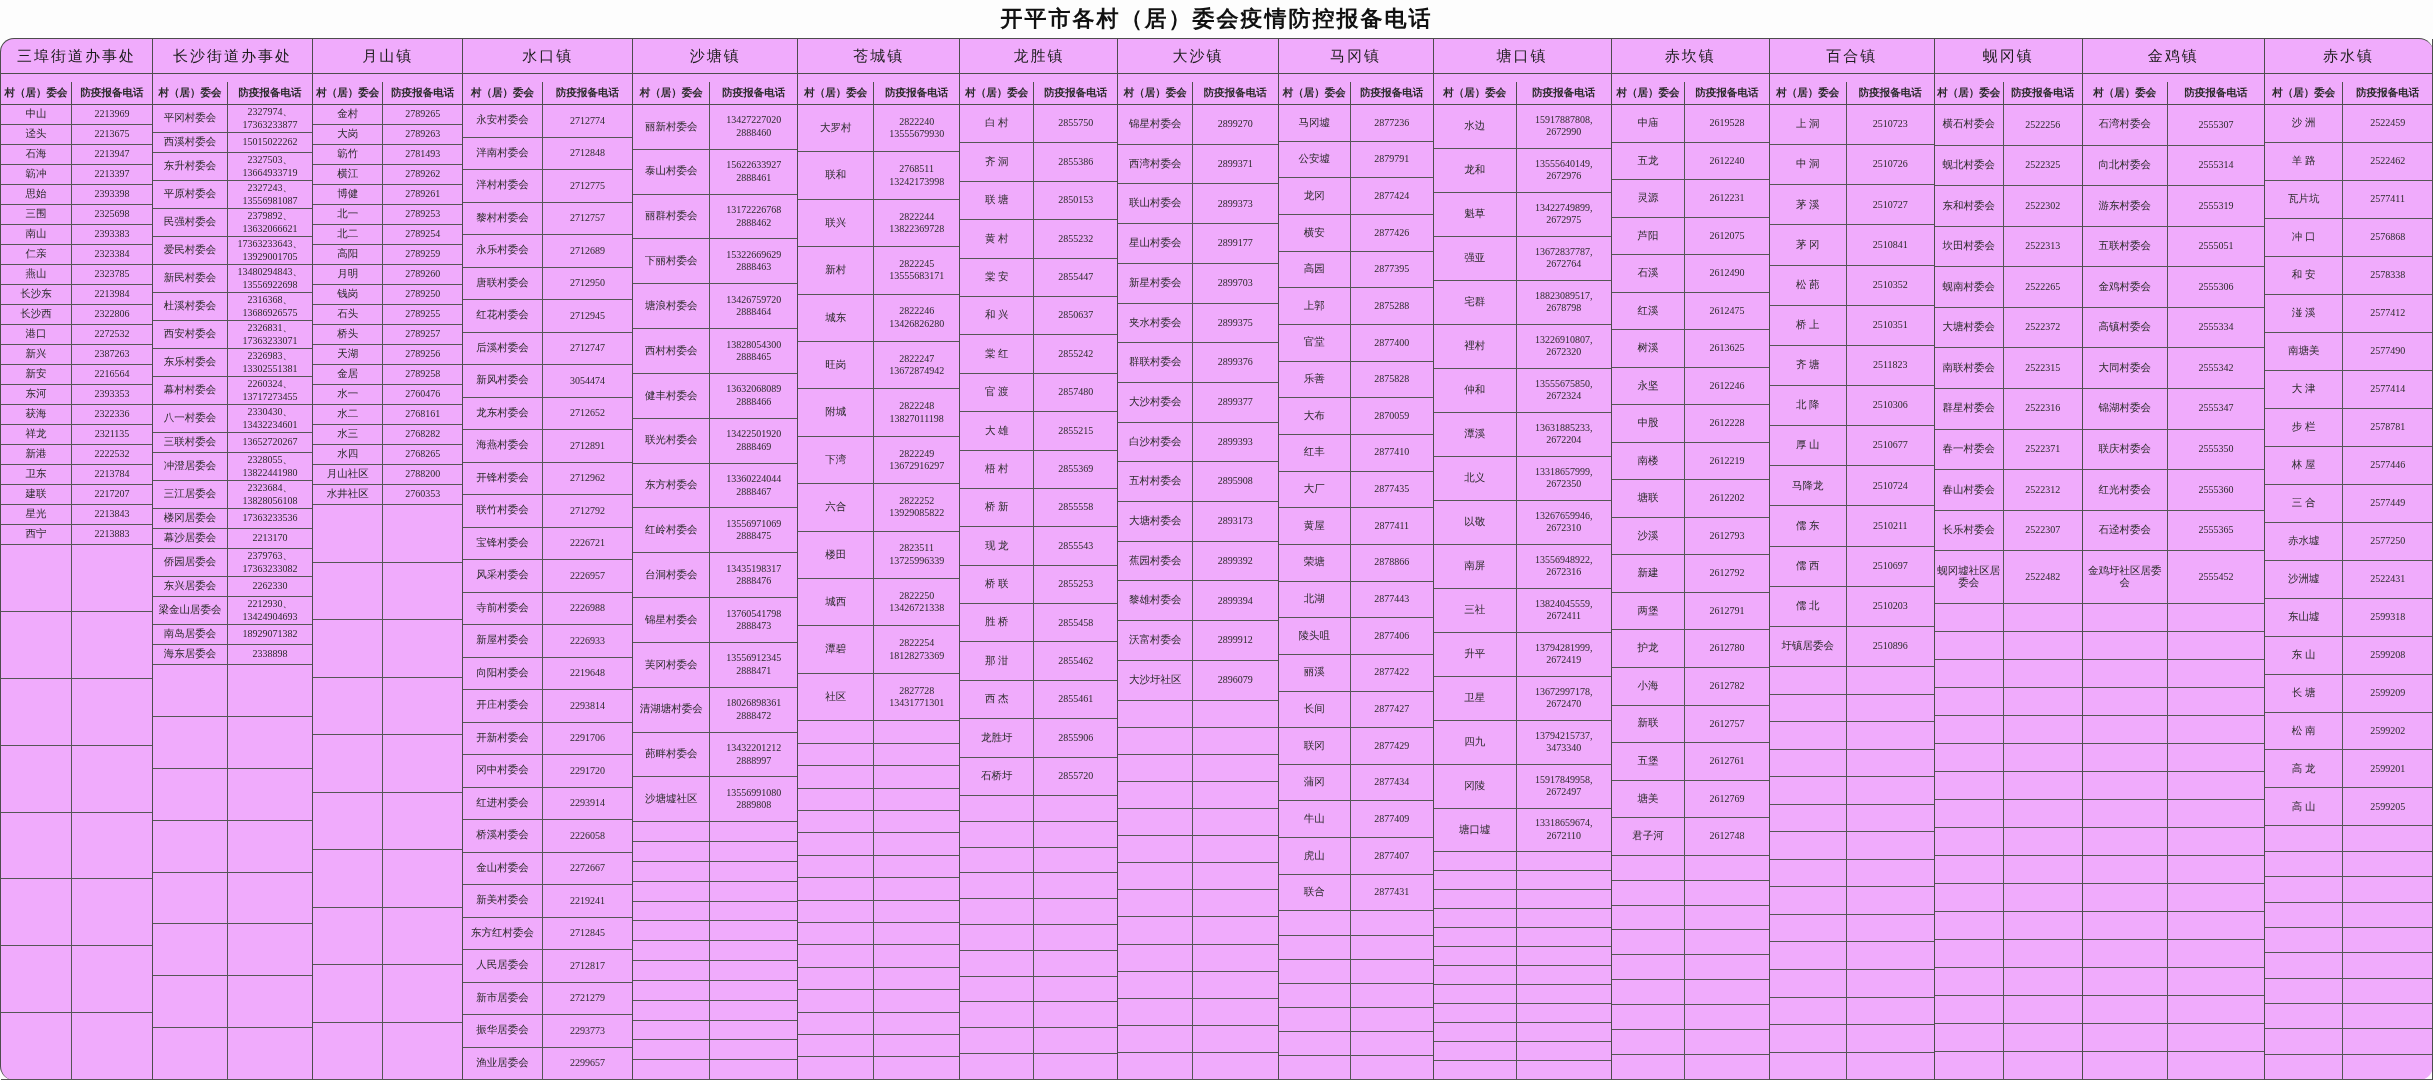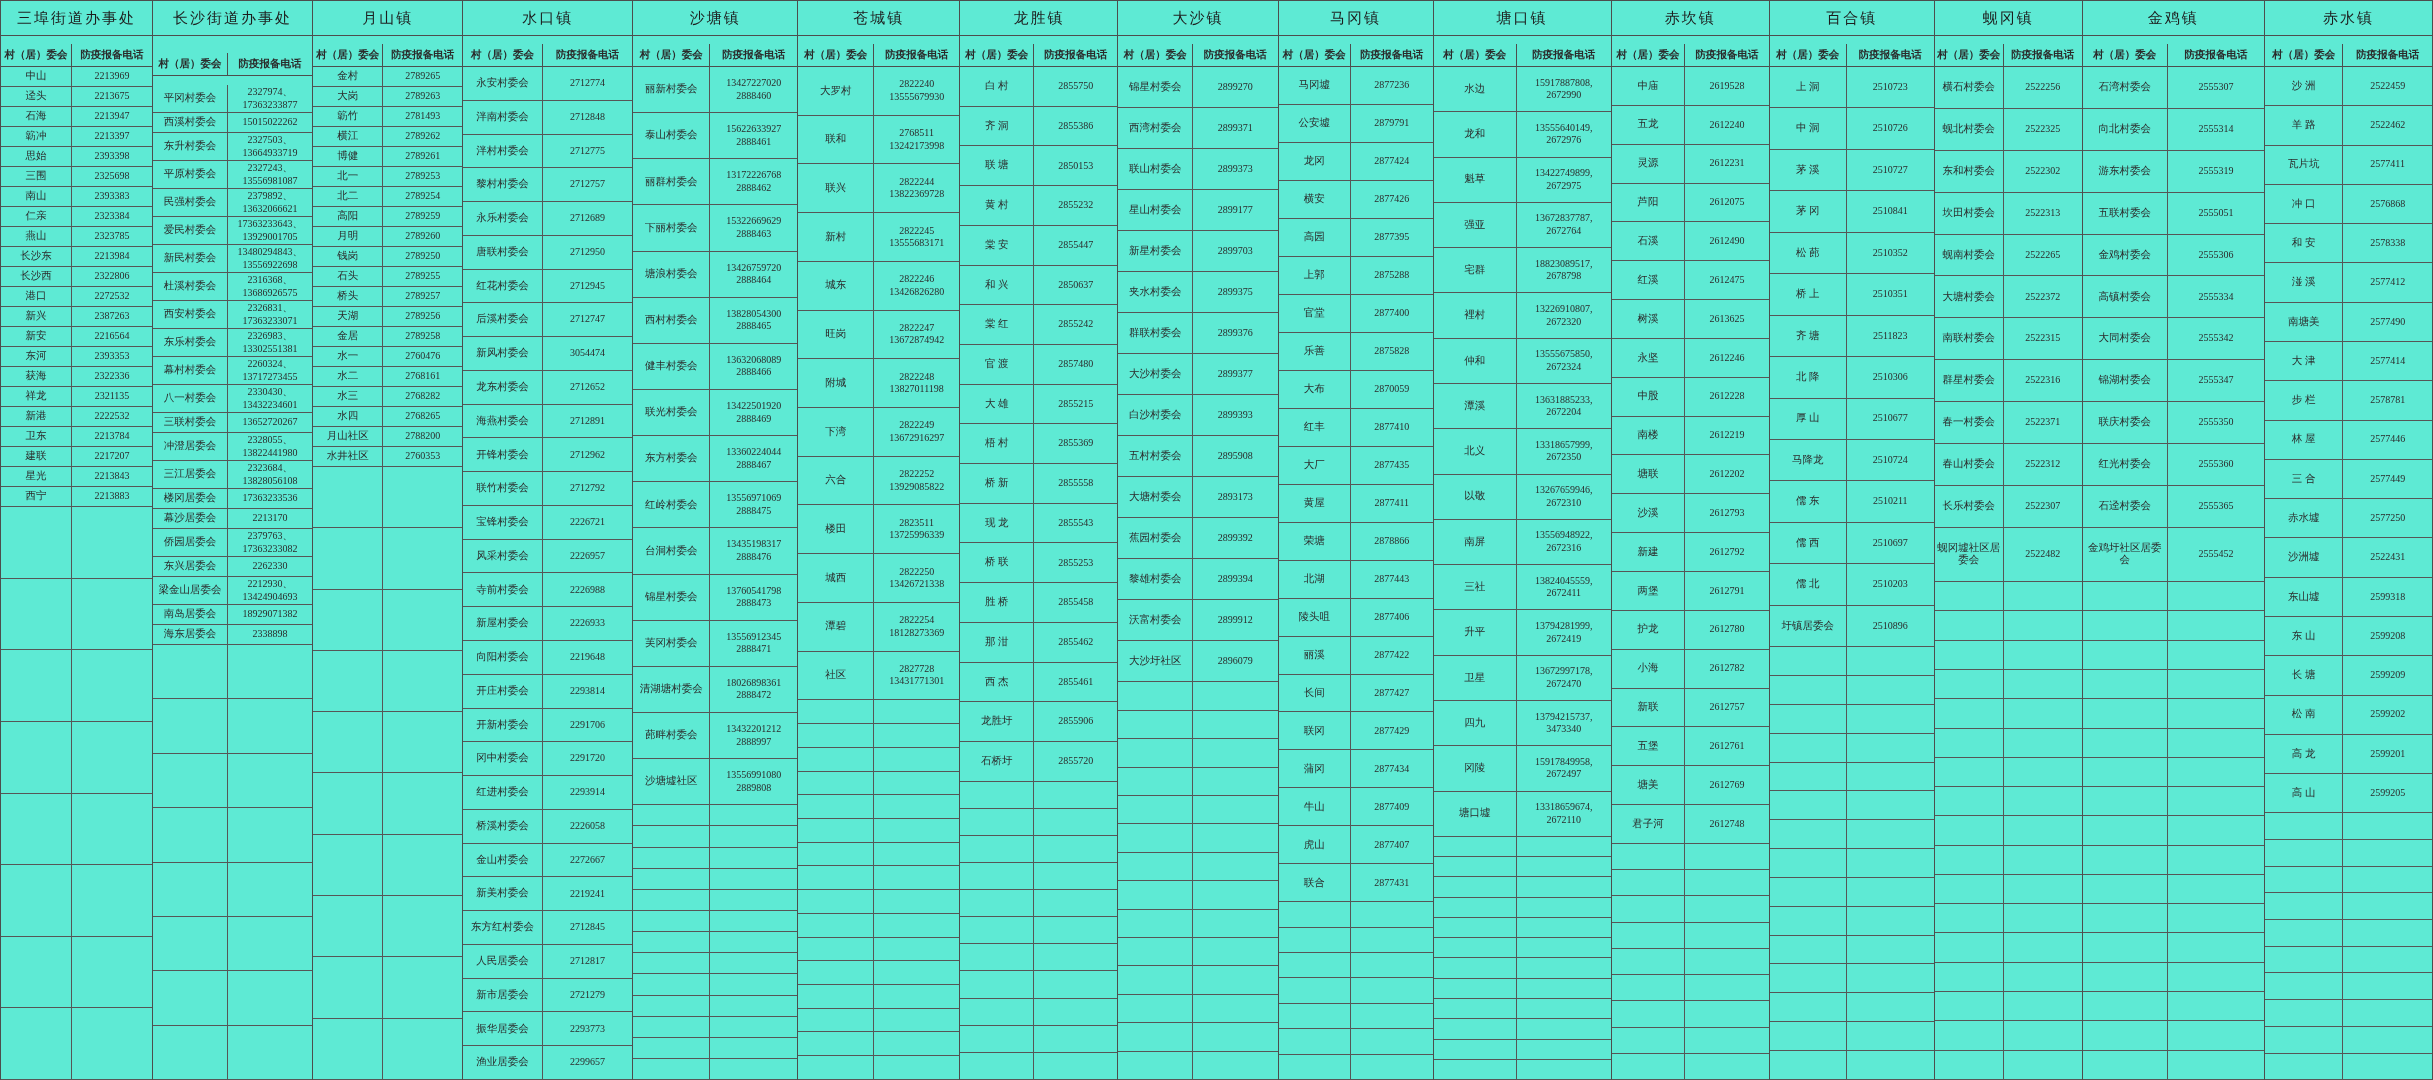--- a/index.html
+++ b/index.html
@@ -11,21 +11,21 @@
   }
   .page { width:2433px; height:1080px; display:flex; flex-direction:column; box-sizing:border-box; }
   .title-bar {
     height:38px; flex:0 0 38px;
     display:flex; align-items:center; justify-content:center;
     font-size:22px; font-weight:bold; color:#111; letter-spacing:2px;
   }
   .phone-table {
     flex:1 1 auto; display:flex;
     border-top:1px solid #4d4d4d; border-left:1px solid #4d4d4d;
-    box-sizing:border-box; background:#5eead4;
+    box-sizing:border-box; background:#f0abfc;border-radius:14px;
   }
   .group { display:flex; flex-direction:column; border-right:1px solid #4d4d4d; box-sizing:border-box; min-width:0; }
   .g-title {
     flex:0 0 34px; border-bottom:1px solid #4d4d4d;
     display:flex; align-items:center; justify-content:center;
     font-size:15px; color:#1d1d1d; letter-spacing:2px; white-space:nowrap; overflow:hidden;
   }
   .g-sub { flex:0 0 22px; border-bottom:1px solid #4d4d4d; display:flex; font-weight:bold; font-size:10.5px;margin-top:8px; }
   .g-sub .sv { flex:0 0 47%; border-right:1px solid #4d4d4d; box-sizing:border-box; display:flex; align-items:center; justify-content:center; white-space:nowrap; overflow:hidden; }
   .g-sub .sp { flex:1 1 auto; display:flex; align-items:center; justify-content:center; white-space:nowrap; overflow:hidden; }
@@ -41,20 +41,21 @@
     font-size:10px; padding:1px 2px; line-height:1.25; overflow:hidden; min-width:0;
   }
   .uniform .row { flex:1 1 auto; }
   .compact .row.data { flex:0 0 auto; min-height:20px; }
   .compact .row.fill { flex:1 1 auto; }
 </style>
 </head>
 <body>
 
 <div class="page">
+  <div class="title-bar">开平市各村（居）委会疫情防控报备电话</div>
   <div class="phone-table" id="table-root">
       <div class="group compact" style="flex: 1 1 152px;">
         <div class="g-title">三埠街道办事处</div>
         <div class="g-sub">
           <div class="sv">村（居）委会</div>
           <div class="sp">防疫报备电话</div>
         </div>
         <div class="g-body">
           <div class="row data">
             <div class="v">中山</div>
@@ -171,21 +172,21 @@
           <div class="row fill">
             <div class="v"></div>
             <div class="p"></div>
           </div>
           <div class="row fill">
             <div class="v"></div>
             <div class="p"></div>
           </div>
         </div>
       </div>
-      <div class="group compact" style="flex: 1 1 160px; gap: 9px;">
+      <div class="group compact" style="flex: 1 1 160px;">
         <div class="g-title">长沙街道办事处</div>
         <div class="g-sub">
           <div class="sv">村（居）委会</div>
           <div class="sp">防疫报备电话</div>
         </div>
         <div class="g-body">
           <div class="row data">
             <div class="v">平冈村委会</div>
             <div class="p">2327974、 17363233877</div>
           </div>

